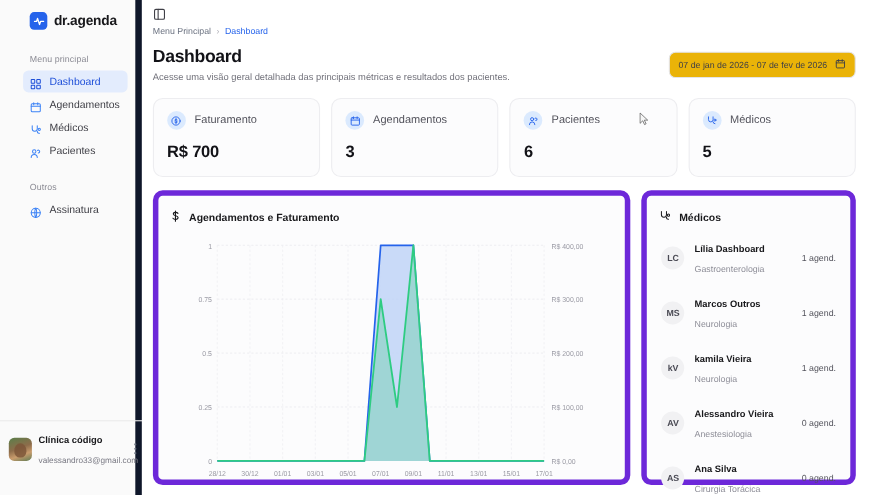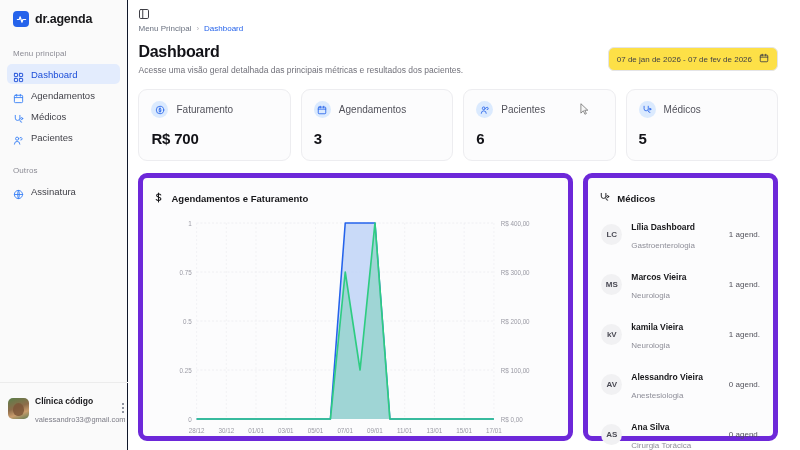--- a/index.html
+++ b/index.html
@@ -8,23 +8,24 @@
     font-family: "Liberation Sans", sans-serif;
     background: #ffffff;
     overflow: hidden;
   }
   .app { display: flex; width: 800px; height: 450px; }
 
   
   .sidebar {
     width: 132px; height: 450px;
     background: #fafafa;
-    border-right: 1px solid #0f172a;
+    border-right: 6px solid #0f172a;
     display: flex; flex-direction: column;
     position: relative;
+    padding-left: 14px;
   }
   .brand { display: flex; align-items: center; gap: 6px; padding: 11px 0 0 13px; }
   .brand-mark {
     width: 16px; height: 16px; border-radius: 4px;
     background: #2563eb; display: flex; align-items: center; justify-content: center;
     flex: 0 0 auto;
   }
   .brand-name { font-size: 12.5px; font-weight: 700; color: #18181b; letter-spacing: -.2px; }
 
   .nav { margin-top: 22px; }
@@ -71,21 +72,21 @@
   .crumbs .c1 { color: #6b7280; }
   .crumbs .sep { color: #b4b4bb; font-size: 8px; }
   .crumbs .c2 { color: #2563eb; }
 
   .headrow { display:flex; align-items:flex-start; padding: 10px 22px 0 10px; }
   .headleft { flex:1 1 auto; }
   .page-title { font-size: 16px; font-weight: 700; color: #121217; letter-spacing: -.3px; }
   .page-sub { font-size: 8.5px; color: #71717a; margin-top: 4px; }
   .daterange {
     display:flex; align-items:center; gap:7px;
-    border: 1px solid #e4e4e7; border-radius: 6px; background: #fde047;
+    border: 1px solid #e4e4e7; border-radius: 6px; background: #eab308;
     padding: 5px 8px; font-size: 8px; color: #3f3f46; cursor: pointer;
     margin-top: 4px; white-space: nowrap;
   }
 
   
   .kpis { display: flex; gap: 10px; padding: 14px 22px 0 10px; }
   .kpi {
     flex: 1 1 0; background: #fcfcfd; border: 1px solid #ededf0; border-radius: 9px;
     padding: 11px 12px 13px 12px; min-width: 0;
   }
@@ -396,21 +397,21 @@
           <span class="doc-info">
             <span class="doc-nm">Lília Dashboard</span>
             <span class="doc-sp">Gastroenterologia</span>
           </span>
           <span class="doc-ct">1 agend.</span>
         </div>
 
         <div class="doc-row">
           <span class="doc-av">MS</span>
           <span class="doc-info">
-            <span class="doc-nm">Marcos Vieira</span>
+            <span class="doc-nm">Marcos Outros</span>
             <span class="doc-sp">Neurologia</span>
           </span>
           <span class="doc-ct">1 agend.</span>
         </div>
 
         <div class="doc-row">
           <span class="doc-av">kV</span>
           <span class="doc-info">
             <span class="doc-nm">kamila Vieira</span>
             <span class="doc-sp">Neurologia</span>

